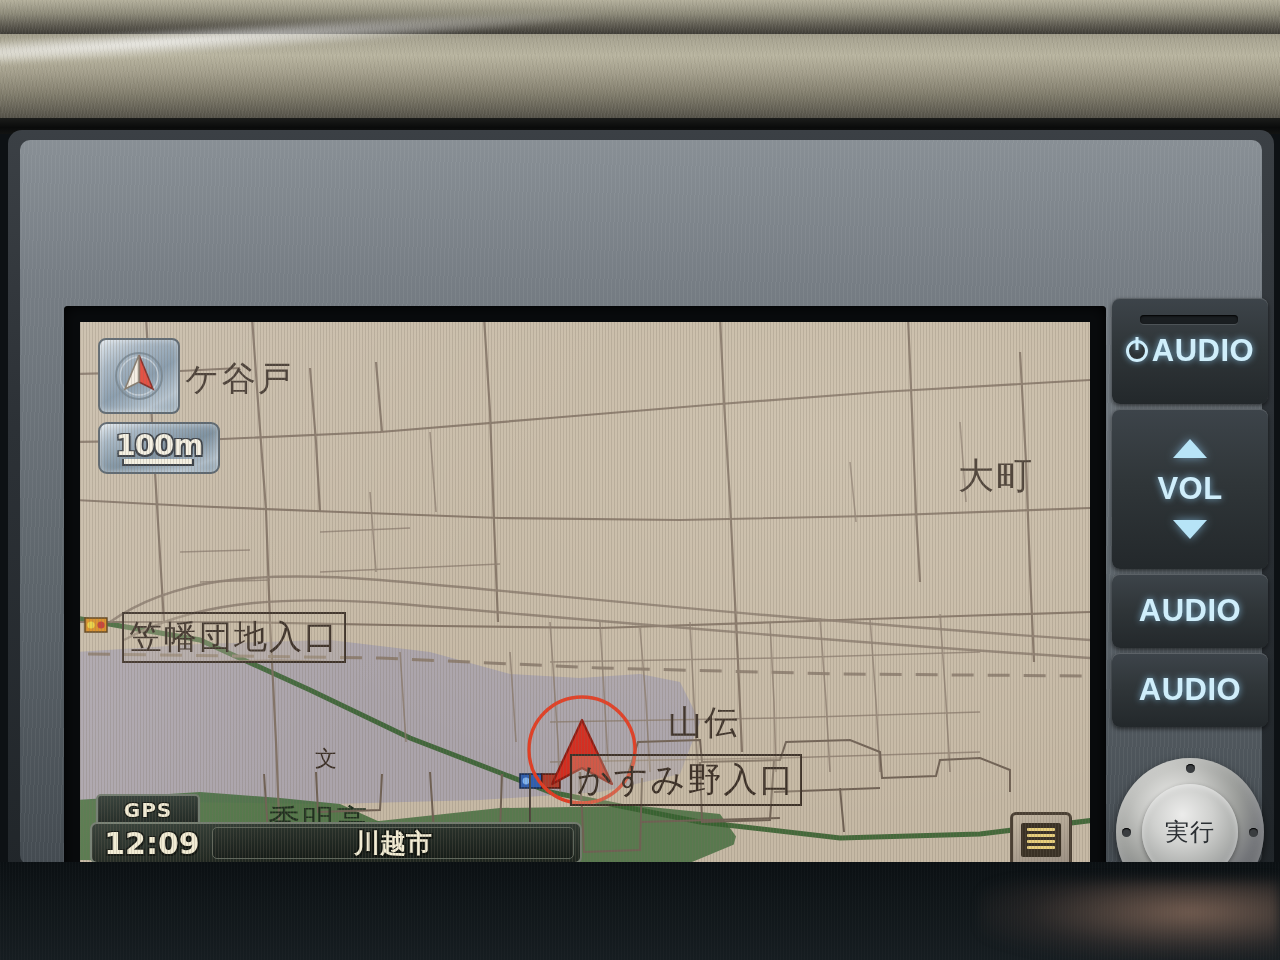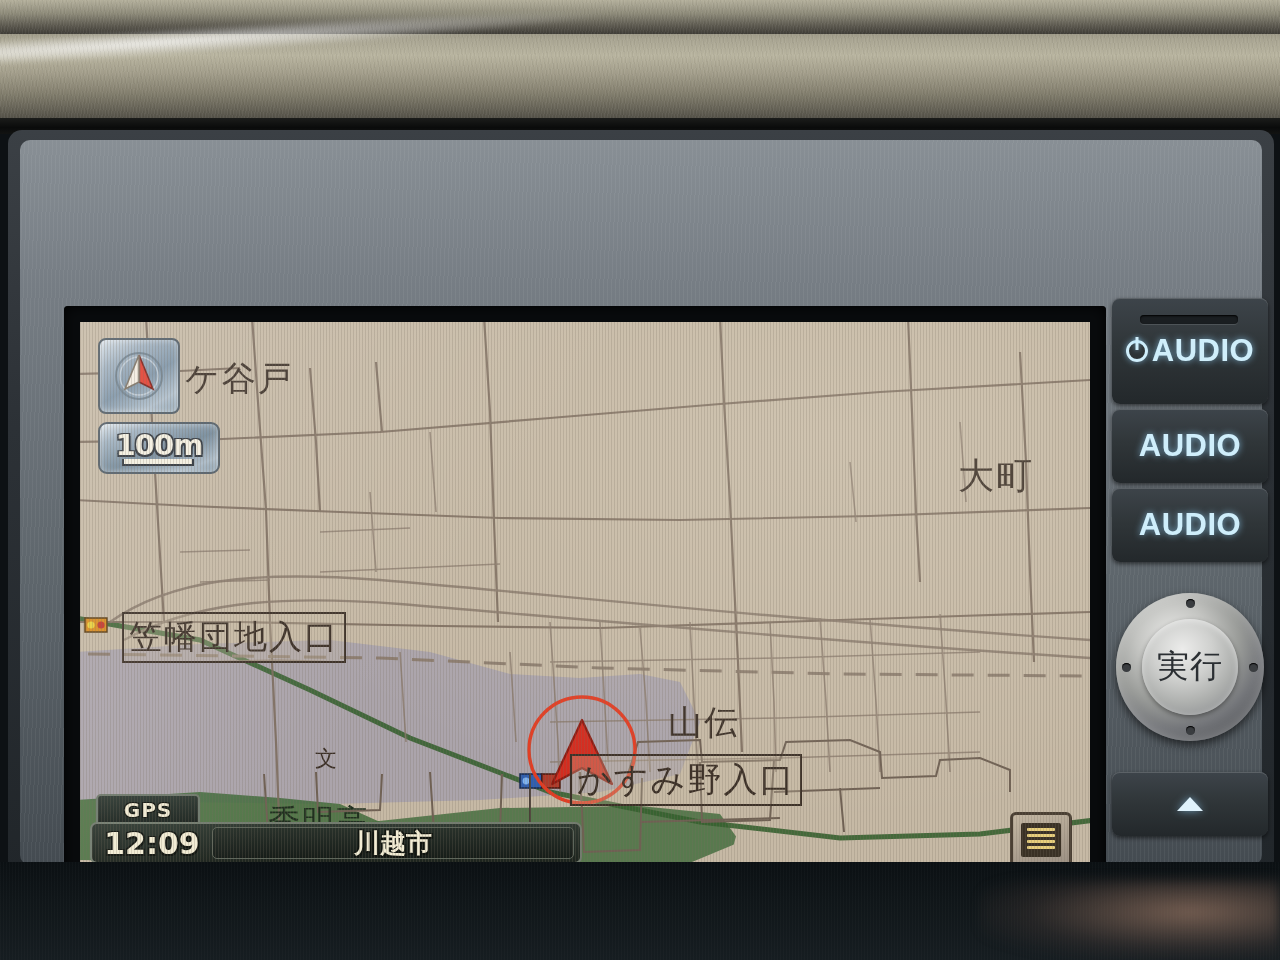--- a/index.html
+++ b/index.html
@@ -282,21 +282,21 @@
     box-shadow: 0 4px 10px rgba(0,0,0,.6), inset 0 0 12px rgba(255,255,255,.3);
     position:relative;
   }
   .knob-inner{
     width:96px; height:96px; border-radius:50%;
     background: radial-gradient(circle at 42% 32%, #ececeb 0%, #cfd0ce 35%, #aeb0ae 62%, #8e9093 88%, #a9abad 100%);
     display:flex; align-items:center; justify-content:center;
     box-shadow: inset 0 2px 6px rgba(255,255,255,.55), 0 2px 5px rgba(0,0,0,.4);
   }
   .knob-text{
-    font-family:"DejaVu Sans", sans-serif; font-size:32px; font-weight:400;
+    font-family:"DejaVu Sans", sans-serif; font-size:24px; font-weight:400;
     color:#2b2f33; letter-spacing:1px;
   }
   .knob-dot{
     position:absolute; width:9px; height:9px; border-radius:50%;
     background:#3a3d40; box-shadow: inset 0 1px 1px #000;
   }
   .hw-eject{ flex:0 0 64px; flex-direction:column; gap:6px; }
   .eject-tri{
     width:0; height:0; border-left:13px solid transparent; border-right:13px solid transparent;
     border-bottom:14px solid #dff2fc;
@@ -486,20 +486,25 @@
     <div class="ctrl-col">
 
       <div class="hw hw-audio">
         <span class="slot"></span>
         <span class="hw-label">
           <span class="pwr"></span>
           <span>AUDIO</span>
         </span>
       </div>
 
+      <div class="hw hw-vol">
+        <span class="tri-up"></span>
+        <span class="hw-label">VOL</span>
+        <span class="tri-dn"></span>
+      </div>
 
       <div class="hw hw-btn">
         <span class="hw-label">AUDIO</span>
       </div>
 
       <div class="hw hw-btn">
         <span class="hw-label">AUDIO</span>
       </div>
 
       <div class="hw hw-knobwrap">

